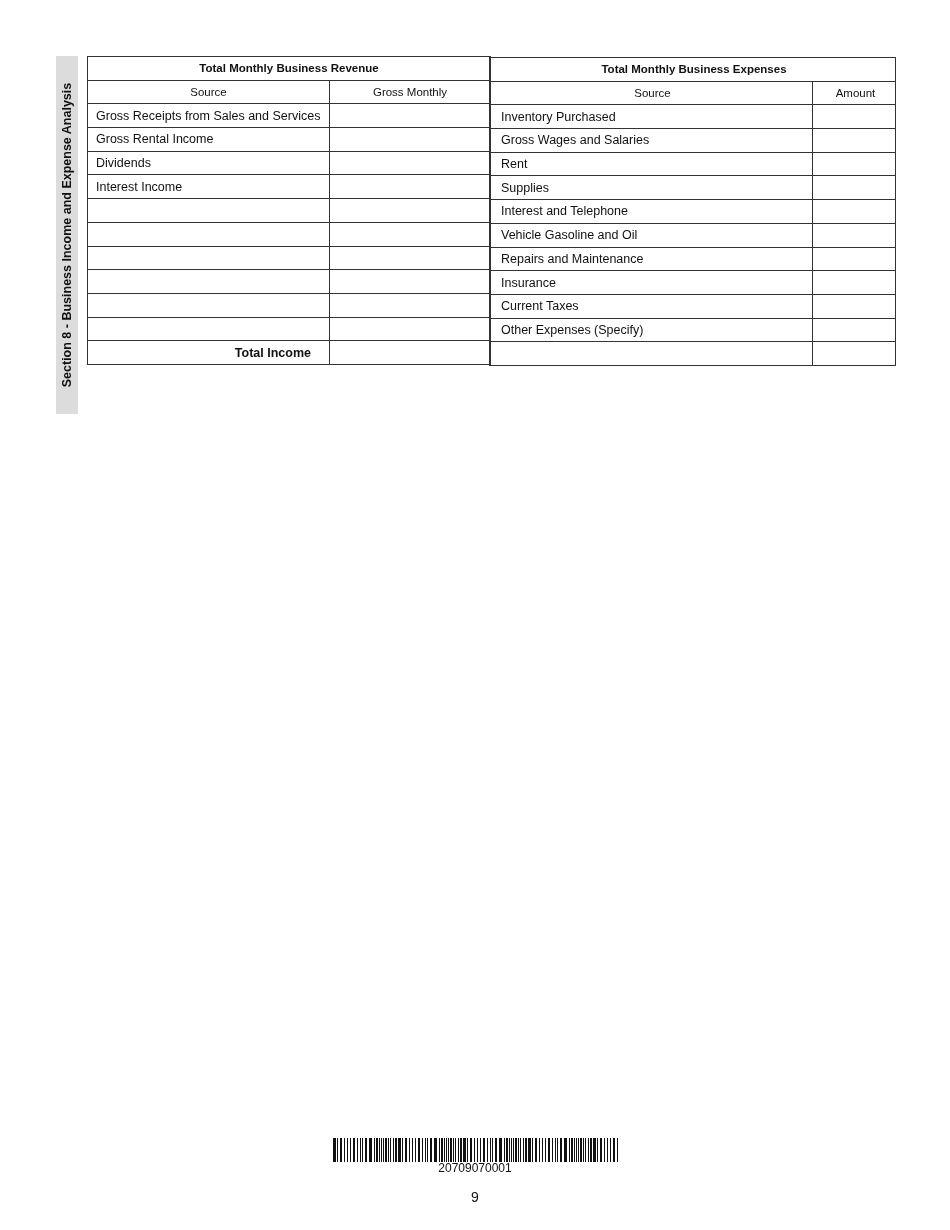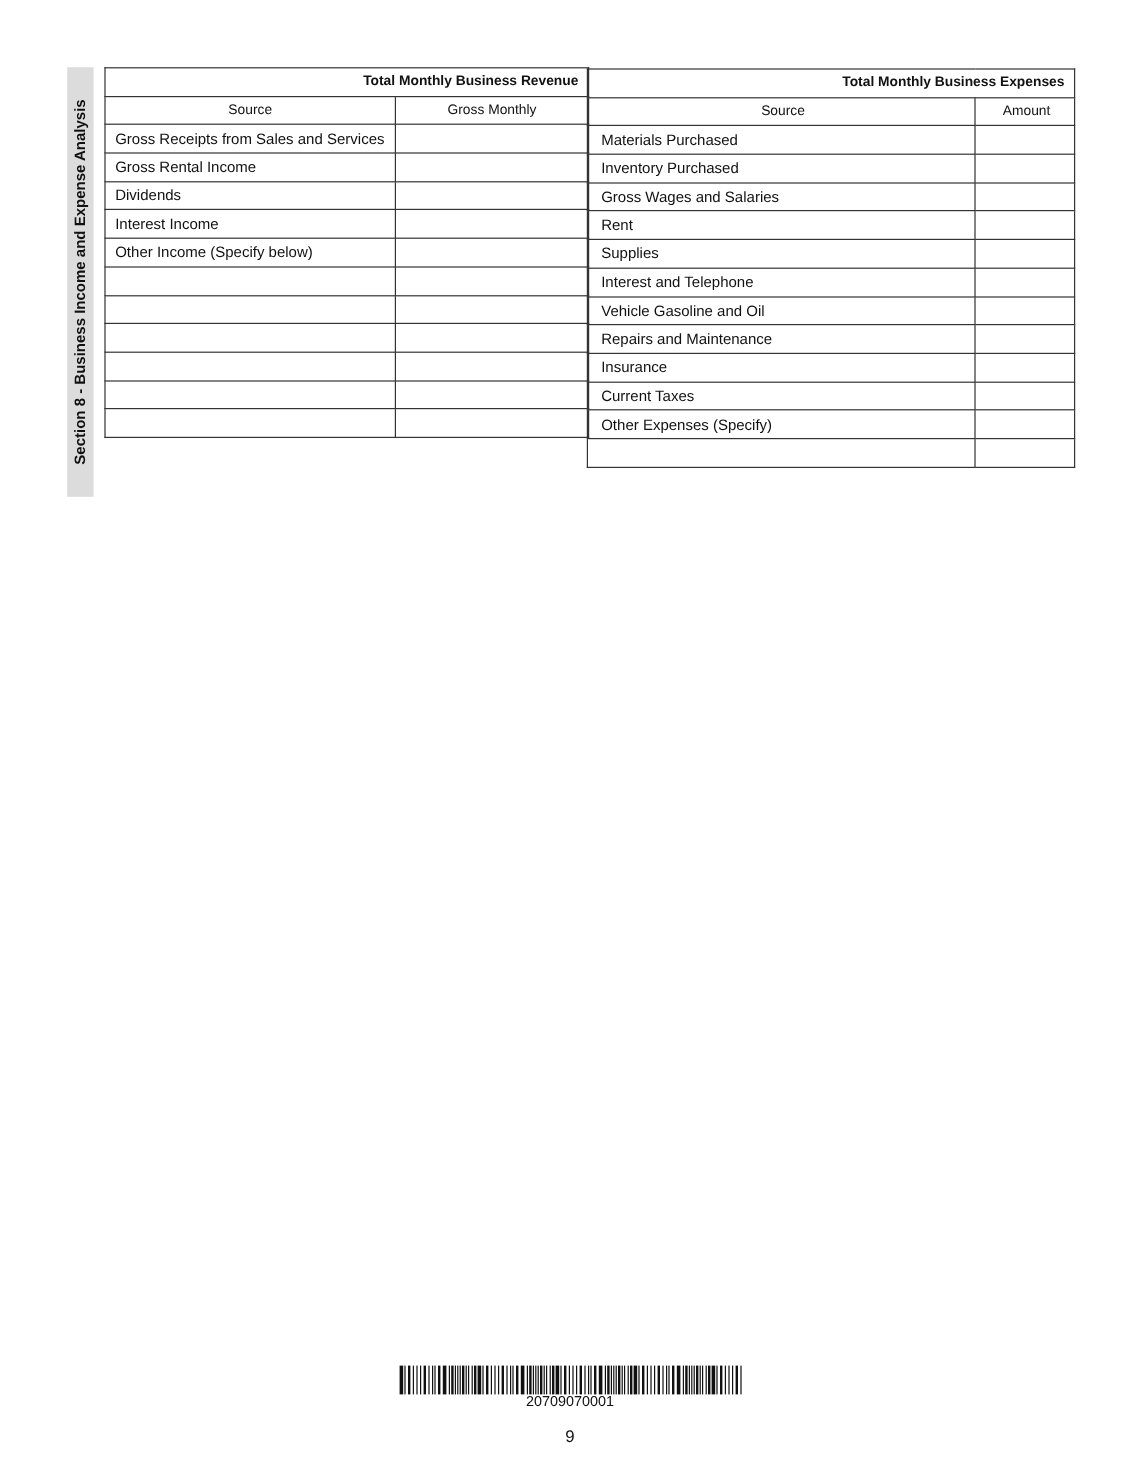--- a/index.html
+++ b/index.html
@@ -1,21 +1,21 @@
 <!DOCTYPE html>
 <html><head>
 <meta charset="utf-8">
 <style>
   html, body { margin:0; padding:0; background:#ffffff; }
   body { width:950px; height:1230px; position:relative; font-family:"Liberation Sans", sans-serif; color:#111; overflow:hidden; }
   .side-tab { position:absolute; left:56px; top:56px; width:22px; height:358px; background:#dcdcdc; }
   .side-tab span { position:absolute; left:50%; top:50%; transform:translate(-50%,-50%) rotate(-90deg); white-space:nowrap; font-weight:bold; font-size:12.5px; color:#111; }
   .tbl { position:absolute; border-collapse:collapse; table-layout:fixed; }
   .tbl td { border:1px solid #333; font-size:12.5px; padding:0 8px; height:22.7px; white-space:nowrap; overflow:hidden; }
-  .tbl td.hdr { text-align:right; font-weight:bold; font-size:11.5px; height:22.7px; }
+  .tbl td.hdr { text-align:center; font-weight:bold; font-size:11.5px; height:22.7px; }
   .tbl td.sub { text-align:center; font-size:11.5px; }
   .tbl td.tot-l { text-align:right; font-weight:bold; padding-right:18px; }
   .tbl td.tot-r { font-weight:bold; }
   #revenue { left:87px; top:56px; width:403px; }
   #expenses { left:489px; top:57px; width:406px; }
   #expenses td { padding-left:11px; }
   .barcode { position:absolute; left:333px; top:1138px; width:288px; height:24px; display:flex; align-items:stretch; }
   .barcode i { display:block; background:#111; margin-right:1px; }
   .barcode-num { position:absolute; left:0; width:950px; top:1161px; text-align:center; font-size:12px; }
   .page-num { position:absolute; left:0; width:950px; top:1189px; text-align:center; font-size:14px; }
@@ -50,68 +50,64 @@
       </tr>
   <tr>
         <td>Dividends</td>
         <td></td>
       </tr>
   <tr>
         <td>Interest Income</td>
         <td></td>
       </tr>
   <tr>
-        <td>Other Income (Specify below)</td>
-        <td></td>
-      </tr>
-  <tr>
-        <td></td>
-        <td></td>
-      </tr>
-  <tr>
-        <td></td>
-        <td></td>
-      </tr>
-  <tr>
-        <td></td>
-        <td></td>
-      </tr>
-  <tr>
-        <td></td>
-        <td></td>
-      </tr>
-  <tr>
-        <td></td>
-        <td></td>
-      </tr>
-  <tr>
-        <td></td>
-        <td></td>
-      </tr>
+        <td></td>
+        <td></td>
+      </tr>
+  <tr>
+        <td></td>
+        <td></td>
+      </tr>
+  <tr>
+        <td></td>
+        <td></td>
+      </tr>
+  <tr>
+        <td></td>
+        <td></td>
+      </tr>
+  <tr>
+        <td></td>
+        <td></td>
+      </tr>
+  <tr>
+        <td></td>
+        <td></td>
+      </tr>
+  <tr>
+    <td class="tot-l">Total Income</td>
+    <td></td>
+  </tr>
 </tbody>
   </table>
 
 <table class="tbl" id="expenses">
   <colgroup>
       <col style="width:323px">
       <col style="width:83px">
     </colgroup>
   <tbody>
       <tr>
     <td class="hdr" colspan="2">Total Monthly Business Expenses</td>
   </tr>
   <tr>
     <td class="sub">Source</td>
     <td class="sub">Amount</td>
   </tr>
   <tr>
-        <td>Materials Purchased</td>
-        <td></td>
-      </tr>
-  <tr>
         <td>Inventory Purchased</td>
         <td></td>
       </tr>
   <tr>
         <td>Gross Wages and Salaries</td>
         <td></td>
       </tr>
   <tr>
         <td>Rent</td>
         <td></td>

